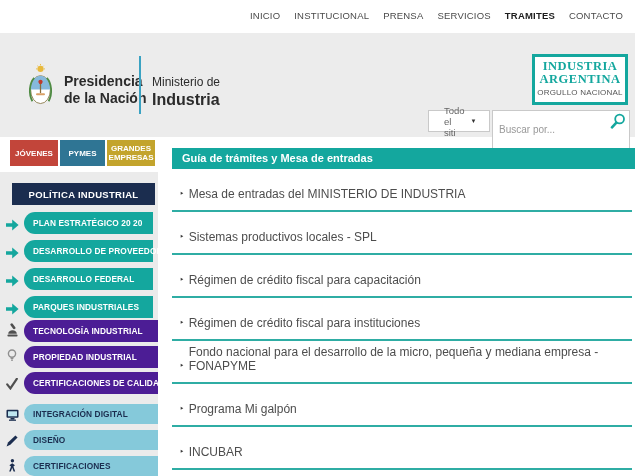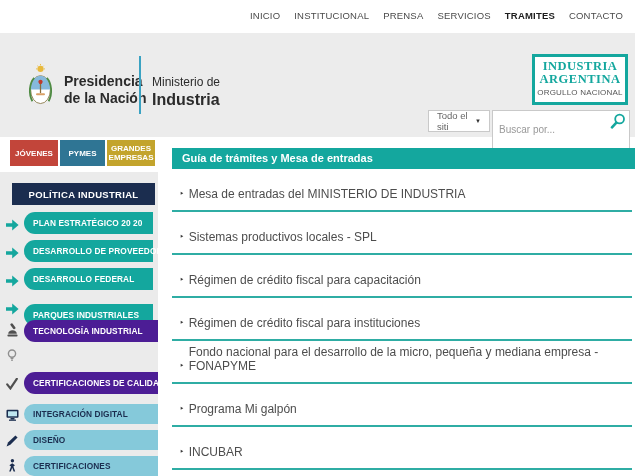--- a/index.html
+++ b/index.html
@@ -25,21 +25,21 @@
 
   .badge{position:absolute;left:532px;top:21px;width:90px;height:42px;background:#fff;
          border:3px solid #14a79e;text-align:center;padding-top:3px;}
   .badge .t{font-family:"Liberation Serif",serif;font-weight:bold;color:#14a79e;
             font-size:12.5px;line-height:13px;letter-spacing:.5px;}
   .badge .s{font-size:8px;color:#555;margin-top:2px;letter-spacing:.2px;}
 
   .search-wrap{position:absolute;left:428px;top:77px;display:flex;}
   .scope-select{width:62px;height:22px;background:#fff;border:1px solid #c9c9c9;
                 box-sizing:border-box;display:flex;align-items:center;justify-content:space-between;
-                padding:0 8px;font-size:9.5px;color:#666;cursor:pointer;margin-right:2px;}
+                padding:0 15px;font-size:9.5px;color:#666;cursor:pointer;margin-right:2px;gap:6px;}
   .scope-select .arr{font-size:6px;color:#333;}
   .search-box{position:relative;width:138px;height:39px;}
   .search-box input{width:100%;height:100%;box-sizing:border-box;border:1px solid #c9c9c9;
                     padding:0 22px 0 6px;font-size:10px;color:#444;
                     font-family:"Liberation Sans",sans-serif;outline:none;}
   .search-box input::placeholder{color:#999;}
   .search-icon{position:absolute;right:4px;top:3px;cursor:pointer;}
 
   
   .tabs{position:absolute;top:140px;left:10px;display:flex;gap:2px;}
@@ -165,37 +165,38 @@
   <span class="side-icon" style="top:273px;position:absolute;">
     <svg width="13" height="12" viewBox="0 0 13 12">
         <path d="M0 4.2h6.2V.6L12.6 6 6.2 11.4V7.8H0z" fill="#14a79e"></path>
       </svg></span>
   <div class="side-item teal" style="top:268px;">DESARROLLO FEDERAL</div>
 
   <span class="side-icon" style="top:301px;position:absolute;">
     <svg width="13" height="12" viewBox="0 0 13 12">
         <path d="M0 4.2h6.2V.6L12.6 6 6.2 11.4V7.8H0z" fill="#14a79e"></path>
       </svg></span>
-  <div class="side-item teal" style="top:304px;">PARQUES INDUSTRIALES</div>
+  <div class="side-item teal" style="top:296px;">PARQUES INDUSTRIALES</div>
 
   <span class="side-icon" style="top:323px;position:absolute;">
     <svg width="13" height="14" viewBox="0 0 13 14">
         <g fill="#4f4f4f">
       <rect x="5.6" y="0" width="2.6" height="6.5" rx="1" transform="rotate(-35 6.9 3.2)"></rect>
       <path d="M2.2 10.8c0-2.2 2-3.6 4.3-3.6 2.4 0 4.3 1.4 4.3 3.6z"></path>
       <rect x="1.4" y="11.6" width="10.2" height="1.8" rx="0.9"></rect>
         </g>
       </svg></span>
   <div class="side-item gray" style="top:320px;">TECNOLOGÍA INDUSTRIAL</div>
 
   <span class="side-icon" style="top:349px;position:absolute;">
     <svg width="12" height="14" viewBox="0 0 12 14">
       <circle cx="6" cy="4.6" r="3.6" fill="none" stroke="#8f8f8f" stroke-width="1.4"></circle>
       <path d="M4.6 8.8h2.8v1.2H4.6zM5 10.6h2v1.1H5z" fill="#8f8f8f"></path>
       </svg></span>
+  <div class="side-item gray" style="top:346px;">PROPIEDAD INDUSTRIAL</div>
 
   <span class="side-icon" style="top:376px;position:absolute;">
     <svg width="12" height="12" viewBox="0 0 12 12">
       <path d="M1.2 6.4 4.4 10.4 10.8 .8" fill="none" stroke="#4f4f4f" stroke-width="2.2" stroke-linecap="round"></path>
       </svg></span>
   <div class="side-item gray" style="top:372px;">CERTIFICACIONES DE CALIDAD</div>
 
   <span class="side-icon" style="top:407px;position:absolute;">
     <svg width="13" height="12" viewBox="0 0 13 12">
       <rect x="0.5" y="0.8" width="12" height="8" rx="1" fill="#1b2d4f"></rect>

